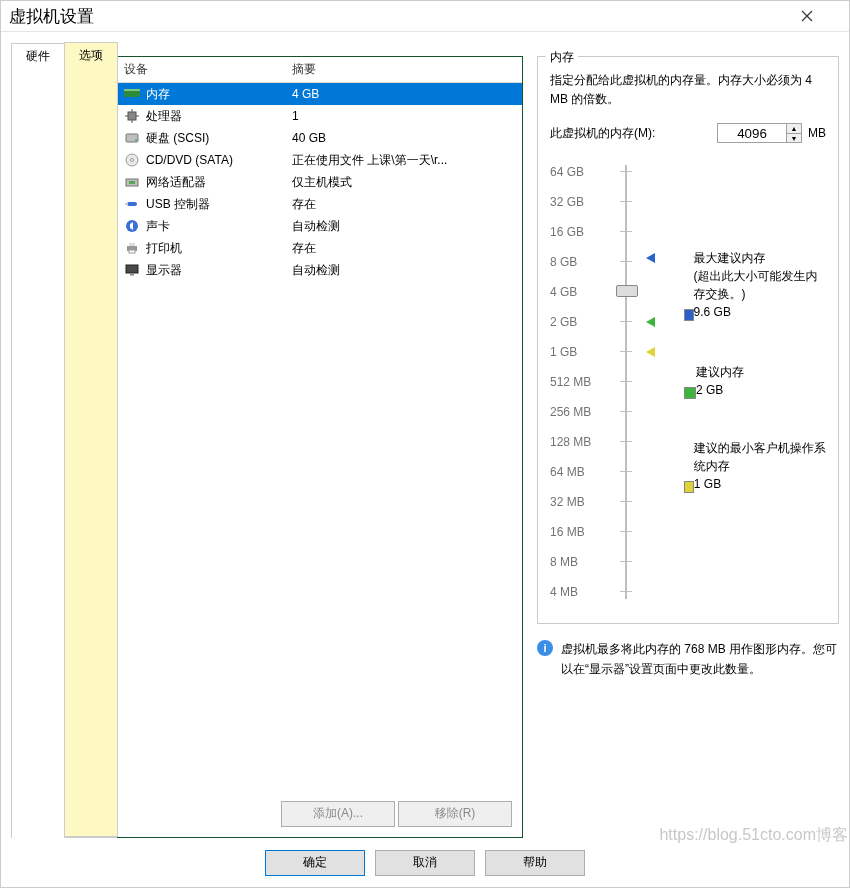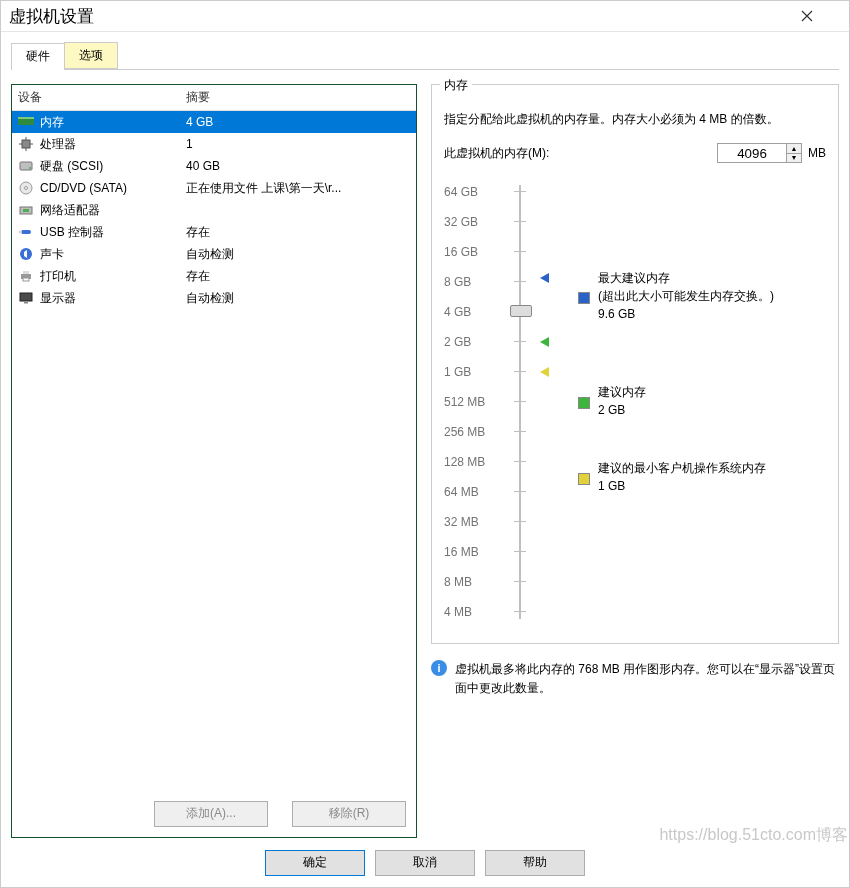--- a/index.html
+++ b/index.html
@@ -1,61 +1,61 @@
 <!DOCTYPE html>
 <html><head>
 <meta charset="utf-8">
 <style>
   html,body{margin:0;padding:0;font-family:"Microsoft YaHei","Segoe UI",Tahoma,sans-serif;font-size:12px;color:#000;background:#fff}
   .window{width:850px;height:888px;box-sizing:border-box;display:flex;flex-direction:column;border:1px solid #ccc}
   .titlebar{height:30px;display:flex;align-items:center;padding:0 8px;border-bottom:1px solid #e5e5e5}
   .titlebar .title{flex:1;font-size:17px}
   .titlebar .close{width:40px;text-align:center;font-size:14px;color:#555;cursor:pointer}
-  .body{flex:1;padding:10px 10px 0 10px;display:flex;flex-direction:column}
+  .body{flex:1;padding:10px 10px 0 10px;display:flex;flex-direction:row}
   .tabs{display:flex;border-bottom:1px solid #ccc}
   .tab{padding:4px 14px;border:1px solid #ccc;border-bottom:none;background:#fff;margin-right:-1px;position:relative;top:1px;cursor:pointer}
   .tab.inactive{background:#fef9c3;border-bottom:1px solid #ccc;top:0}
   .content{flex:1;display:flex;gap:14px;padding-top:14px}
   .left{width:404px;display:flex;flex-direction:column;border:1px solid #14532d}
   .dev-head{display:flex;padding:4px 6px;border-bottom:1px solid #e0e0e0;color:#333}
   .dev-head .c1{width:168px}
   .dev-list{flex:1;overflow:auto}
   .dev-row{display:flex;align-items:center;height:22px;padding:0 6px}
   .dev-row.sel{background:#0078d7;color:#fff}
   .dev-row .ico{width:16px;height:16px;margin-right:6px;flex:0 0 16px;display:flex;align-items:center;justify-content:center}
   .dev-row .c1{width:146px}
   .dev-row .c2{flex:1;white-space:nowrap;overflow:hidden;text-overflow:ellipsis}
-  .left-btns{display:flex;justify-content:flex-end;gap:24px;padding:10px}
+  .left-btns{display:flex;justify-content:flex-end;gap:3px;padding:10px}
   .btn{min-width:88px;height:24px;padding:0 12px;border:1px solid #adadad;background:#e1e1e1;text-align:center;line-height:22px;cursor:pointer}
   .btn.disabled{color:#8a8a8a;background:#efefef;cursor:default}
   .right{flex:1;position:relative}
   .fieldset{border:1px solid #ccc;padding:10px 12px 16px 12px;position:relative}
   .fieldset .legend{position:absolute;top:-8px;left:8px;background:#fff;padding:0 4px}
-  .desc{margin:15px 0 14px 0;line-height:1.6}
+  .desc{margin:4px 0 14px 0;line-height:1.6}
   .memrow{display:flex;align-items:center;gap:6px;margin-bottom:14px}
   .spinwrap{display:flex;align-items:stretch;margin-left:auto}
   .spininput{width:70px;height:20px;border:1px solid #a0a0a0;text-align:center;padding:0 4px;box-sizing:border-box}
   .spinbtns{display:flex;flex-direction:column;border:1px solid #a0a0a0;border-left:none}
   .spinbtns div{width:14px;flex:1;display:flex;align-items:center;justify-content:center;font-size:7px;background:#f0f0f0;cursor:pointer}
   .spinbtns div:first-child{border-bottom:1px solid #a0a0a0}
   .scalearea{display:flex;gap:8px;margin-top:6px}
   .ticks{width:56px;text-align:left;line-height:30px;color:#737373}
   .ticks div{height:30px}
   .slider{width:24px;position:relative;padding-top:6px}
   .slider .track{position:absolute;left:11px;top:8px;bottom:8px;width:2px;background:#bfbfbf}
   .slider .tick{position:absolute;left:6px;width:12px;height:1px;background:#bfbfbf}
   .slider .thumb{position:absolute;left:2px;width:20px;height:10px;background:#ddd;border:1px solid #888;border-radius:2px}
   .markers{width:30px;position:relative}
   .markers .mk{position:absolute;left:0}
   .tri{width:0;height:0;border-top:5px solid transparent;border-bottom:5px solid transparent}
   .tri.blue{border-right:9px solid #2a62c9}
   .tri.green{border-right:9px solid #3bb53b}
   .tri.yellow{border-right:9px solid #e2d23a}
   .legendbox{flex:1;position:relative}
-  .legendbox .item{position:absolute;left:0;display:flex;align-items:center;gap:8px}
+  .legendbox .item{position:absolute;left:0;display:flex;align-items:flex-end;gap:0}
   .legendbox .sw{width:10px;height:10px;margin-top:3px;border:1px solid #888}
   .legendbox .txt{line-height:1.5}
   .info{display:flex;gap:8px;margin-top:16px;line-height:1.6}
   .info .i{width:16px;height:16px;border-radius:50%;background:#3a8ee6;color:#fff;font-weight:bold;text-align:center;line-height:16px;font-size:11px;flex:0 0 16px}
   .footer{height:48px;display:flex;align-items:center;justify-content:center;gap:10px;padding:0 14px;border-top:1px solid #fff}
   .footer .btn{min-width:74px}
   .footer .btn.primary{border-color:#0078d7}
   .watermark{position:absolute;right:2px;bottom:42px;color:#c8c8c8;font-size:16px;pointer-events:none}
   svg{display:block}
 </style>
@@ -128,20 +128,21 @@
               <span class="c2">正在使用文件 上课\第一天\r...</span>
             </div>
             <div class="dev-row">
               <span class="ico">
                 <svg width="14" height="14" viewBox="0 0 14 14">
                   <rect x="1" y="4" width="12" height="7" fill="#bdbdbd" stroke="#777"></rect>
                   <rect x="4" y="6" width="6" height="3" fill="#5a5"></rect>
                 </svg>
               </span>
               <span class="c1">网络适配器</span>
+              <span class="c2">仅主机模式</span>
             </div>
             <div class="dev-row">
               <span class="ico">
                 <svg width="14" height="14" viewBox="0 0 14 14">
                   <rect x="2" y="5" width="10" height="4" rx="2" fill="#3a6fd8"></rect>
                   <rect x="0" y="6" width="3" height="2" fill="#ccc"></rect>
                 </svg>
               </span>
               <span class="c1">USB 控制器</span>
               <span class="c2">存在</span>

